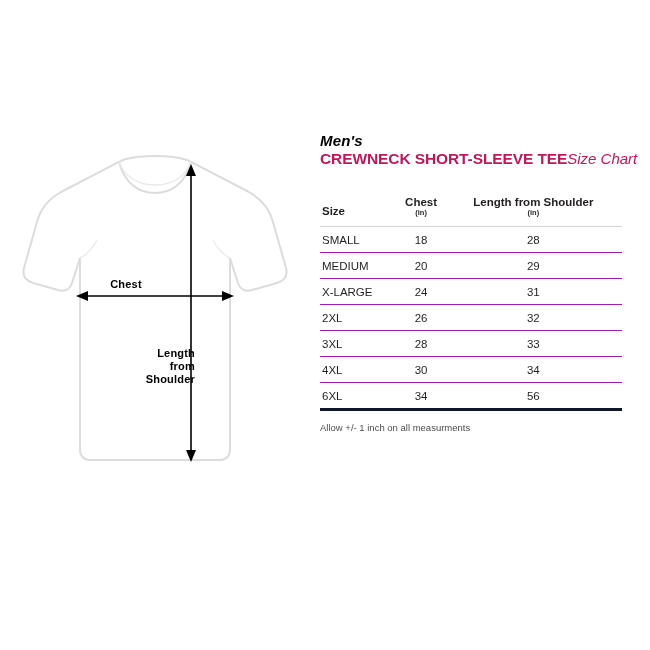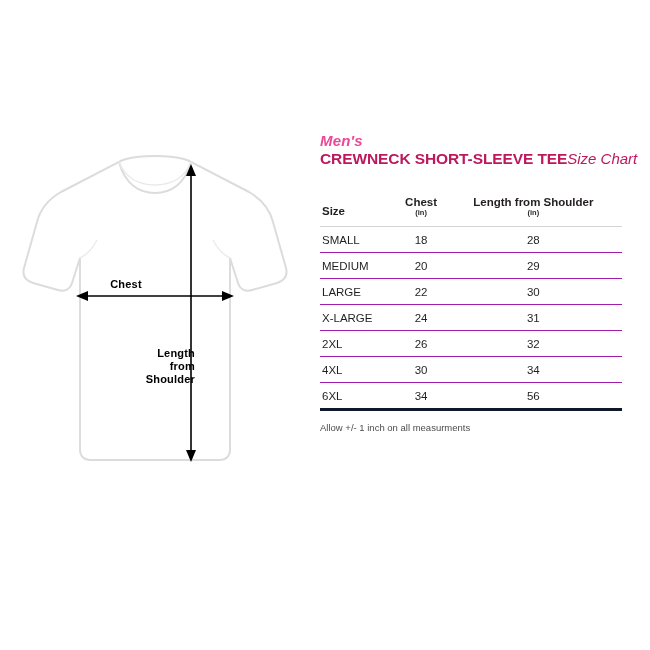--- a/index.html
+++ b/index.html
@@ -57,21 +57,21 @@
     top: 132px;
     width: 312px;
   }
   #title-block {
     padding-bottom: 6px;
   }
   #gender-line {
     font-size: 15px;
     font-style: italic;
     font-weight: bold;
-    color: #ec4899;
+    color: #000000;
     letter-spacing: 0.2px;
     margin-bottom: 1px;
   }
   #product-line {
     font-size: 15.5px;
     font-weight: bold;
     color: #be185d;
     letter-spacing: -0.1px;
     white-space: nowrap;
   }
@@ -213,35 +213,35 @@
         <td class="col-size">SMALL</td>
         <td>18</td>
         <td>28</td>
       </tr>
       <tr>
         <td class="col-size">MEDIUM</td>
         <td>20</td>
         <td>29</td>
       </tr>
       <tr>
-        <td class="col-size">LARGE</td>
-        <td>22</td>
-        <td>30</td>
-      </tr>
-      <tr>
         <td class="col-size">X-LARGE</td>
         <td>24</td>
         <td>31</td>
       </tr>
       <tr>
         <td class="col-size">2XL</td>
         <td>26</td>
         <td>32</td>
       </tr>
       <tr>
+        <td class="col-size">3XL</td>
+        <td>28</td>
+        <td>33</td>
+      </tr>
+      <tr>
         <td class="col-size">4XL</td>
         <td>30</td>
         <td>34</td>
       </tr>
       <tr>
         <td class="col-size">6XL</td>
         <td>34</td>
         <td>56</td>
       </tr>
     </tbody>

